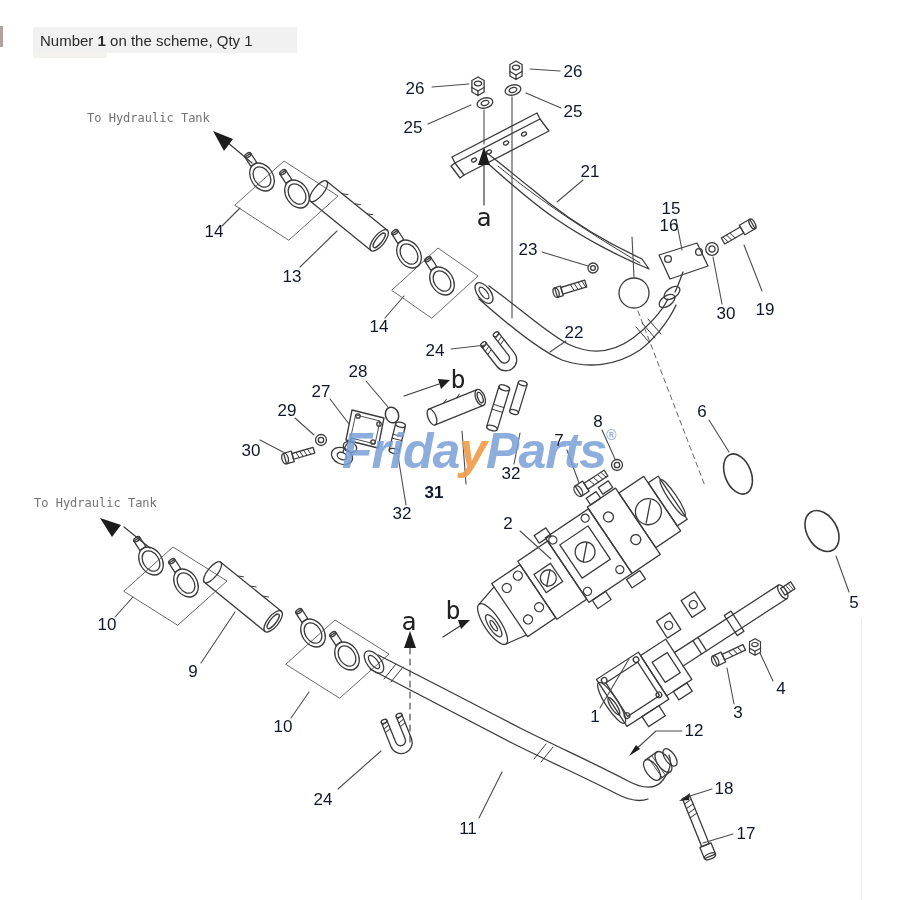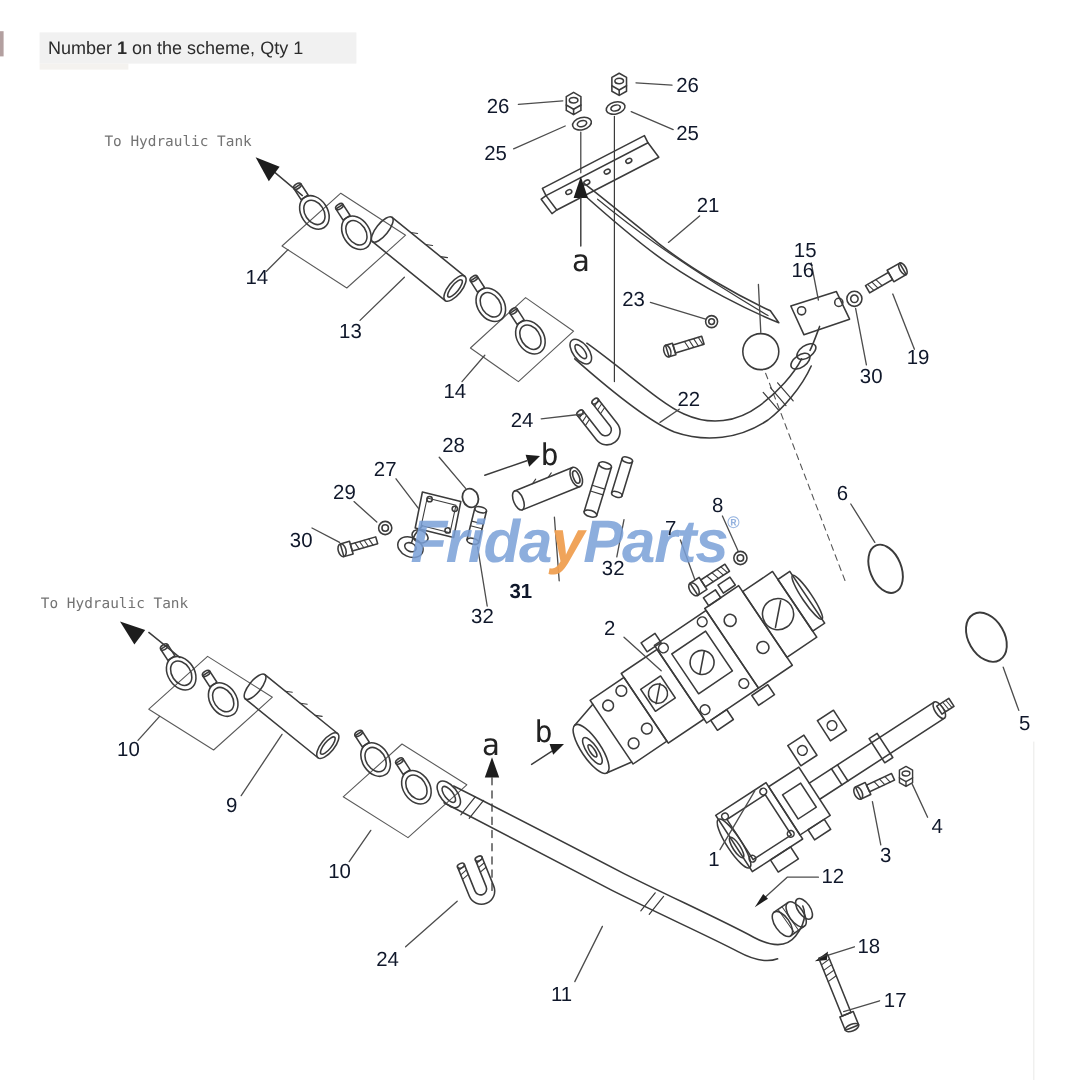--- a/index.html
+++ b/index.html
@@ -436,28 +436,28 @@
   <div id="labels">
       <span class="plabel" style="left: 415px; top: 89px;">26</span>
       <span class="plabel" style="left: 413px; top: 128px;">25</span>
       <span class="plabel" style="left: 573px; top: 72px;">26</span>
       <span class="plabel" style="left: 573px; top: 112px;">25</span>
       <span class="plabel" style="left: 590px; top: 172px;">21</span>
       <span class="plabel letter" style="left: 484px; top: 217px;">a</span>
       <span class="plabel" style="left: 528px; top: 250px;">23</span>
       <span class="plabel" style="left: 629px; top: 226px; margin-left: 40px;">16</span>
       <span class="plabel" style="left: 671px; top: 209px;">15</span>
-      <span class="plabel" style="left: 765px; top: 298px;">19</span>
+      <span class="plabel" style="left: 765px; top: 310px;">19</span>
       <span class="plabel" style="left: 726px; top: 314px;">30</span>
       <span class="plabel" style="left: 214px; top: 232px;">14</span>
       <span class="plabel" style="left: 292px; top: 277px;">13</span>
       <span class="plabel" style="left: 379px; top: 327px;">14</span>
       <span class="plabel" style="left: 574px; top: 333px;">22</span>
       <span class="plabel" style="left: 435px; top: 351px;">24</span>
-      <span class="plabel" style="left: 378px; top: 372px;">28</span>
+      <span class="plabel" style="left: 358px; top: 372px;">28</span>
       <span class="plabel" style="left: 321px; top: 392px;">27</span>
       <span class="plabel" style="left: 287px; top: 411px;">29</span>
       <span class="plabel" style="left: 251px; top: 451px;">30</span>
       <span class="plabel letter" style="left: 458px; top: 379px;">b</span>
       <span class="plabel" style="left: 434px; top: 493px; font-weight: bold;">31</span>
       <span class="plabel" style="left: 402px; top: 514px;">32</span>
       <span class="plabel" style="left: 511px; top: 474px;">32</span>
       <span class="plabel" style="left: 559px; top: 441px;">7</span>
       <span class="plabel" style="left: 598px; top: 422px;">8</span>
       <span class="plabel" style="left: 702px; top: 412px;">6</span>

